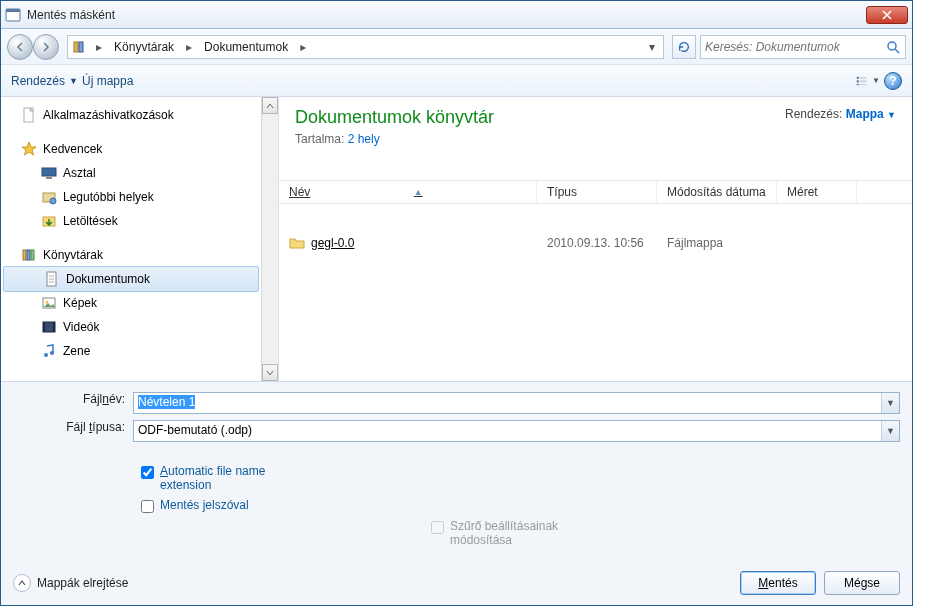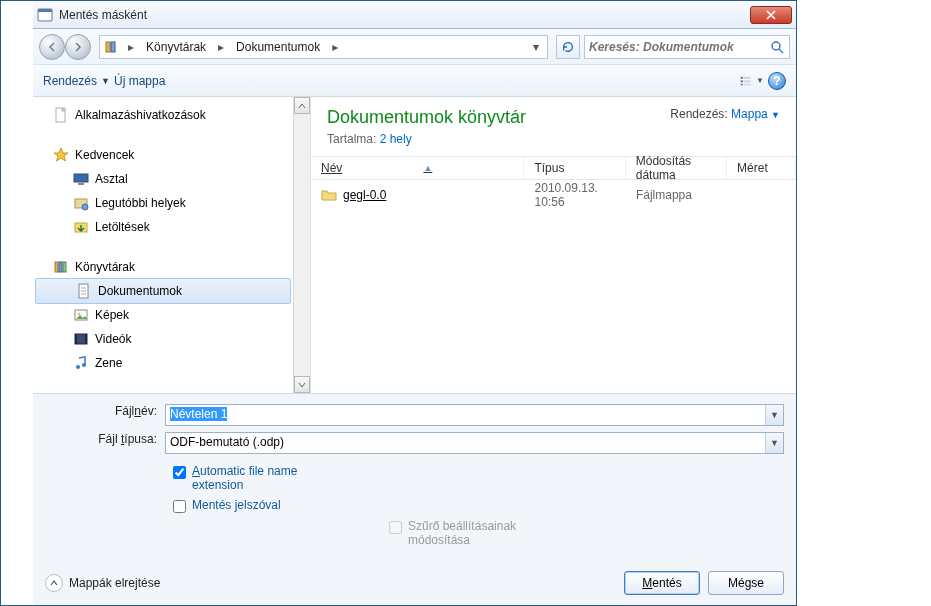--- a/index.html
+++ b/index.html
@@ -1,68 +1,68 @@
 <!DOCTYPE html>
 <html><head>
 <meta charset="utf-8">
 <style>
   * { box-sizing: border-box; margin: 0; padding: 0; font-family: "Segoe UI", Tahoma, sans-serif; font-size: 12px; }
   body { background: #fff; width: 931px; height: 606px; overflow: hidden; }
 
-  .window { width: 797px; height: 606px; border: 1px solid #2a5a8a; display: flex; flex-direction: column; background: #fff; padding-left: 32px; }
+  .window { width: 913px; height: 606px; border: 1px solid #2a5a8a; display: flex; flex-direction: column; background: #fff; }
 
   
   .titlebar { height: 28px; background: linear-gradient(#f8fbfe,#e6eef8); border-bottom: 1px solid #9fb9d6; display: flex; align-items: center; padding: 0 4px; }
   .titlebar .app-icon { width: 16px; height: 16px; margin-right: 6px; display:inline-block; }
   .titlebar .title { flex: 1; color: #2a2a2a; }
   .titlebar .close-btn { width: 42px; height: 18px; background: linear-gradient(#e68a7a,#c83c28); border: 1px solid #8a2a1a; border-radius: 3px; display:flex; align-items:center; justify-content:center; cursor:pointer; }
   .titlebar .close-btn svg { width: 10px; height: 10px; }
 
   
   .navbar { height: 36px; display:flex; align-items:center; padding: 4px 6px; gap:4px; border-bottom: 1px solid #d8e2ee; background: linear-gradient(#f6fafe,#eef4fb); }
   .nav-circles { display:flex; gap:-4px; }
   .nav-circle { width:26px; height:26px; border-radius:50%; background: radial-gradient(circle at 35% 30%, #fff, #cfd8e2 55%, #9db3c8); border:1px solid #8ea4b8; display:flex; align-items:center; justify-content:center; cursor:default; }
   .nav-circle svg { width:12px; height:12px; fill:#6b7f93; }
   .breadcrumb { flex:1; height:24px; border:1px solid #b8c8da; background:#fff; display:flex; align-items:center; padding: 0 4px; gap:4px; margin: 0 4px; }
   .breadcrumb .bc-icon { width:16px; height:16px; }
   .breadcrumb .sep { color:#555; padding: 0 4px; }
   .breadcrumb .crumb { color:#222; padding: 2px 4px; cursor:pointer; }
   .breadcrumb .dd { color:#555; margin-left:auto; cursor:pointer; padding:0 4px;}
   .refresh-btn { width:24px; height:24px; border:1px solid #b8c8da; background:linear-gradient(#fefefe,#e6eef8); display:flex; align-items:center; justify-content:center; cursor:pointer; }
   .search-box { width:206px; height:24px; border:1px solid #b8c8da; background:#fff; display:flex; align-items:center; padding: 0 4px; }
-  .search-box input { border:none; outline:none; flex:1; color:#888; font-style:italic;font-weight:bold; }
+  .search-box input { border:none; outline:none; flex:1; color:#888; font-style:italic; }
   .search-box .mag { width:16px; height:16px; cursor:pointer; }
 
   
   .toolbar { height: 32px; background: linear-gradient(#f9fcff,#eaf2fa); border-bottom:1px solid #d0dae6; display:flex; align-items:center; padding: 0 10px; gap: 4px; }
   .toolbar .tbtn { color:#1a4a7a; cursor:pointer; display:flex; align-items:center; gap:4px; }
   .toolbar .spacer { flex:1; }
   .toolbar .view-icon { width:24px; height:18px; cursor:pointer; display:flex; align-items:center; gap:2px; }
   .toolbar .help-icon { width:18px; height:18px; border-radius:50%; background: radial-gradient(circle at 35% 30%, #bfe2ff, #2a7acc); color:#fff; display:flex; align-items:center; justify-content:center; font-weight:bold; cursor:pointer; border:1px solid #1a5a9a;}
 
   
   .body { flex:1; display:flex; min-height:0; }
   .sidebar { width: 278px; border-right: 1px solid #d8e2ee; overflow-y: auto; padding: 6px 0; position:relative; }
   .sb-scroll-track { position:absolute; right:0; top:0; bottom:0; width:17px; background:#f0f0f0; border-left:1px solid #d8d8d8;}
   .sb-scroll-btn { height:17px; background:linear-gradient(#f8f8f8,#e4e4e4); border:1px solid #b8b8b8; display:flex;align-items:center;justify-content:center;}
   .sidebar-inner { padding-right: 17px; text-align: center; }
   .tree-item { display:flex; align-items:center; padding: 4px 6px 4px 20px; gap:6px; cursor:pointer; }
   .tree-item.sub { padding-left: 40px; }
   .tree-item.selected { background: linear-gradient(#e8f1fb,#d6e6f8); border:1px solid #a8c8e8; border-radius:2px; margin: -1px 2px; }
   .tree-item .ticon { width:16px; height:16px; display:flex; align-items:center; justify-content:center; }
-  .tree-group { margin-top: 16px; }
-
-  .content { flex:1; display:flex; flex-direction:column; min-width:0; }
+  .tree-group { margin-top: 10px; }
+
+  .content { flex:1; display:flex; flex-direction:column; min-width:0;gap:24px; }
   .content-header { padding: 10px 16px 4px; display:flex; align-items:flex-start; }
   .content-header .chtitle { color:#0f8a1a; font-size:18px; font-weight:400; }
   .content-header .chsub { color:#666; margin-top:4px; }
   .content-header .chsub a { color:#0066cc; text-decoration:none; cursor:pointer; }
   .content-header .sortblock { margin-left:auto; text-align:right; }
   .content-header .sortlabel { color:#444; }
-  .content-header .sortval { color:#0066cc; cursor:pointer; }
+  .content-header .sortval { color:#0066cc; cursor:pointer;font-weight:bold; }
 
   .col-head { display:flex; border-top:1px solid #e2e8ef; border-bottom:1px solid #e2e8ef; height:24px; align-items:center; color:#333; margin-top:6px; }
   .col-head .col { padding: 0 10px; border-right:1px solid #eef2f7; height:100%; display:flex; align-items:center; cursor:pointer; }
   .col-name { width: 258px; text-decoration: underline; }
   .col-date { width: 120px; }
   .col-type { width: 120px; }
   .col-size { width: 80px; }
   .col-head .sortcaret { margin:0 auto; color:#6a8fb8; font-size:9px; }
 
   .file-rows { padding-top:4px; }
@@ -74,21 +74,21 @@
   
   .bottom { border-top:1px solid #d0dae6; background: #f2f6fb; padding: 10px 12px; }
   .form-row { display:flex; align-items:flex-start; margin-bottom:6px; }
   .form-row label { width: 120px; text-align:right; padding-right:8px; color:#222; }
   .form-row label u { text-decoration: underline; }
   .text-input, .combo { flex:1; height:22px; border:1px solid #9ab3cc; background:#fff; padding: 2px 4px; }
   .text-input.selected span { background:#3399ff; color:#fff; }
   .combo-wrap { flex:1; position:relative; display:flex; }
   .combo-wrap .dd-btn { position:absolute; right:1px; top:1px; bottom:1px; width:18px; background:linear-gradient(#f4f8fc,#dce6f2); border-left:1px solid #c0d0e0; display:flex; align-items:center; justify-content:center; cursor:pointer;}
 
-  .checks { margin-left: 128px; margin-top: 10px; }
+  .checks { margin-left: 128px; margin-top: 22px; }
   .check-row { display:flex; align-items:flex-start; gap:6px; margin-bottom:6px; color:#0f5a9a; }
   .check-row.disabled { color:#9a9a9a;justify-content:center; }
   .check-row input { margin-top:2px; }
   .check-row label { max-width: 160px; }
   .check-row label u { text-decoration: underline; }
 
   .button-row { display:flex; align-items:center; padding: 8px 12px 10px; background:#f2f6fb;}
   .hide-folders { display:flex; align-items:center; gap:6px; cursor:pointer; color:#222; }
   .hide-folders .chev { width:18px; height:18px; border:1px solid #b0c0d0; border-radius:50%; background:#fff; display:flex; align-items:center; justify-content:center; }
   .button-row .spacer { flex:1; }

